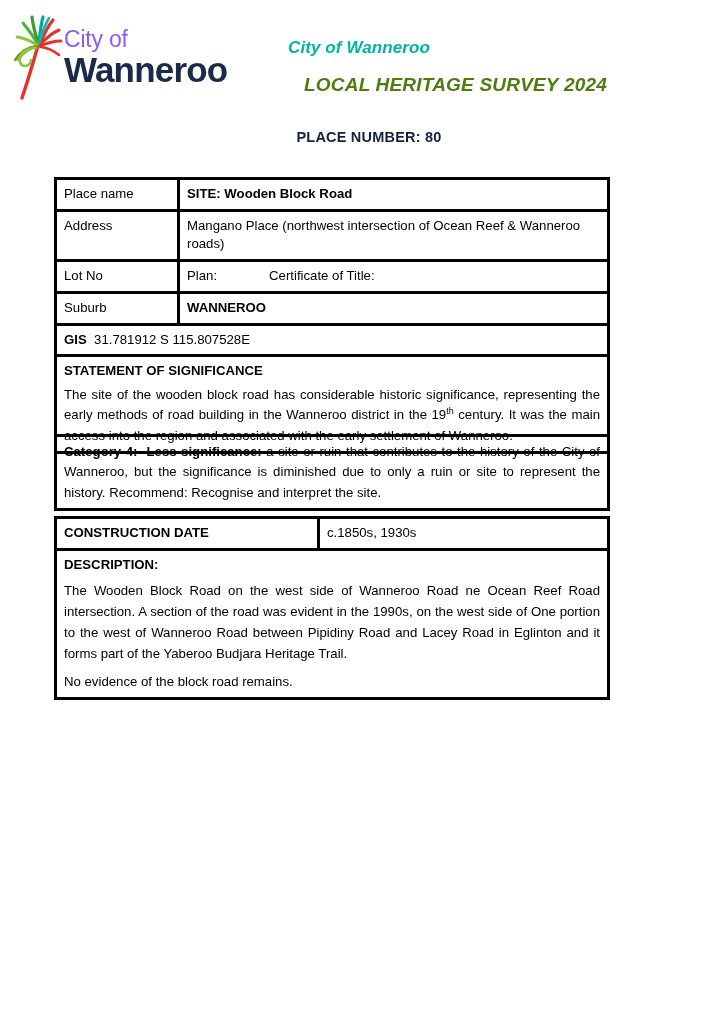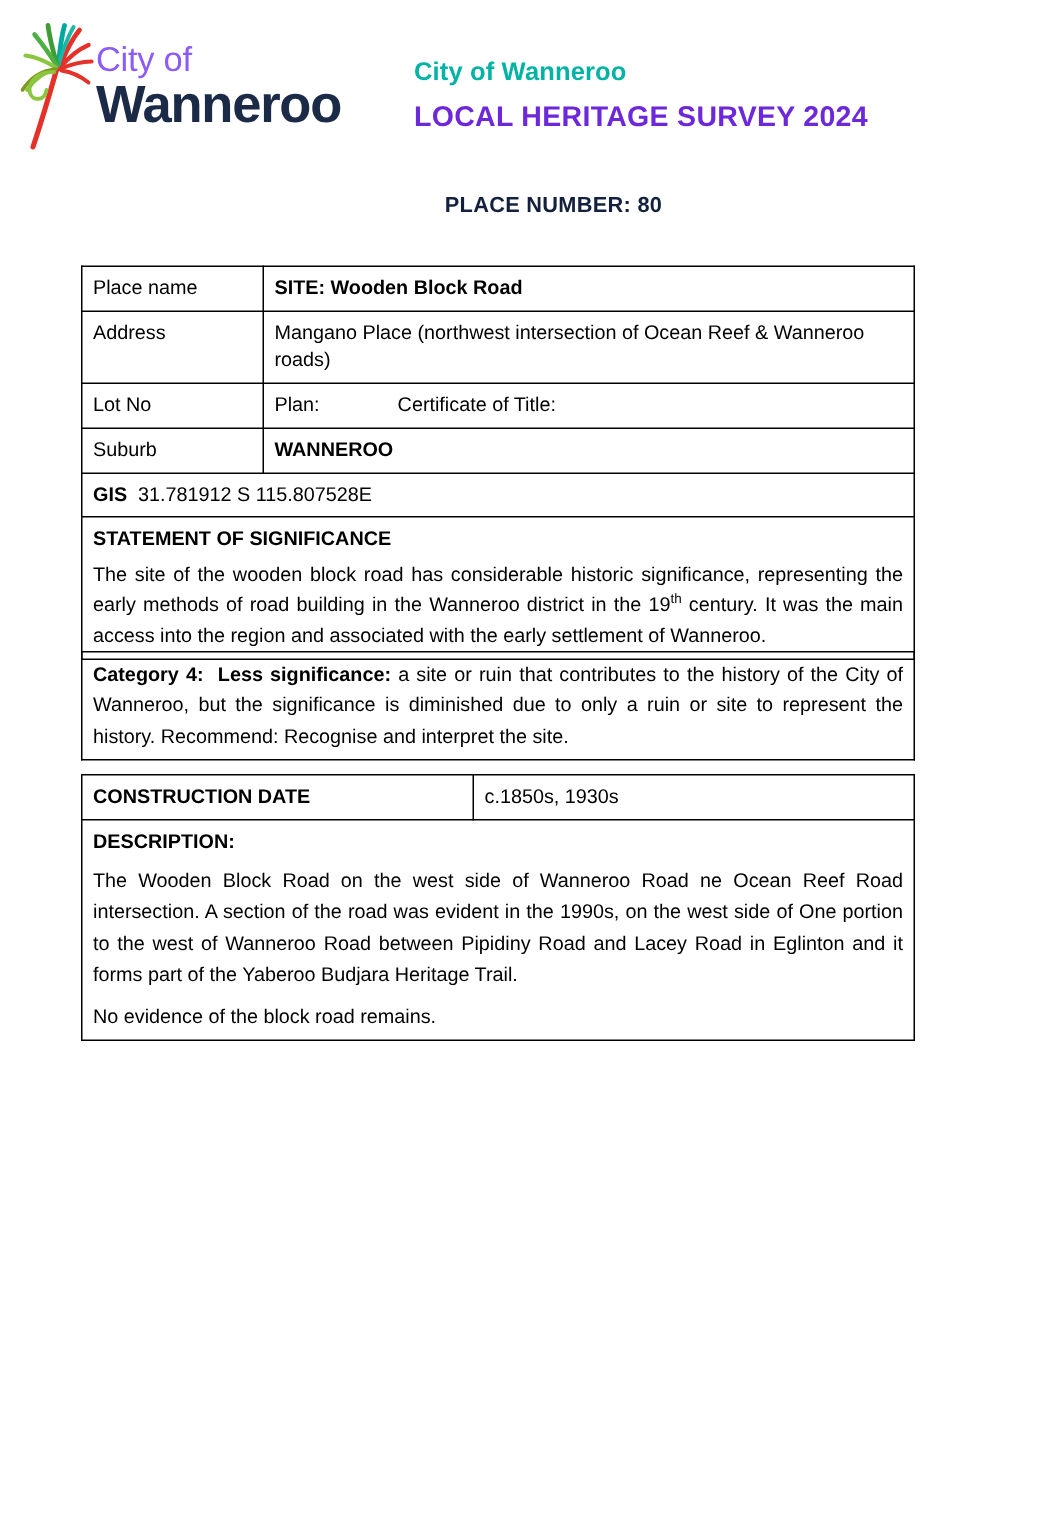--- a/index.html
+++ b/index.html
@@ -52,57 +52,58 @@
     font-size: 35px;
     color: #1b2a47;
     font-weight: bold;
     letter-spacing: -0.8px;
     display: block;
     margin-top: 1px;
   }
 
   .header-titles {
     position: absolute;
-    left: 276px;
+    left: 288px;
     top: 38px;
+    font-style: italic;
   }
   .title-line1 {
     font-size: 17px;
     font-weight: bold;
     color: #00b3a4;
     letter-spacing: 0.1px;
     margin: 0 0 10px 0;
   }
   .title-line2 {
     font-size: 19px;
     font-weight: bold;
-    color: #6d28d9;
+    color: #4d7c0f;
     letter-spacing: 0.2px;
-    margin: 0;
+    margin: 16px;
   }
 
   .place-number {
     position: absolute;
     left: 16px;
     top: 129px;
     width: 706px;
     text-align: center;
     font-size: 14.5px;
     font-weight: bold;
     color: #14213d;
     letter-spacing: 0.2px;
   }
 
   table.info {
     border-collapse: collapse;
     width: 556px;
     table-layout: fixed;
   }
   table.info td {
-    border: 1px solid #000000;
+    border: 3px solid #000000;
     padding: 5px 7px 5px 7px;
     font-size: 13.2px;
     line-height: 1.42;
     vertical-align: top;
   }
   .col-label { width: 106px; }
   .col-label-wide { width: 246px; }
   .bold { font-weight: bold; }
 
   .table1 {

